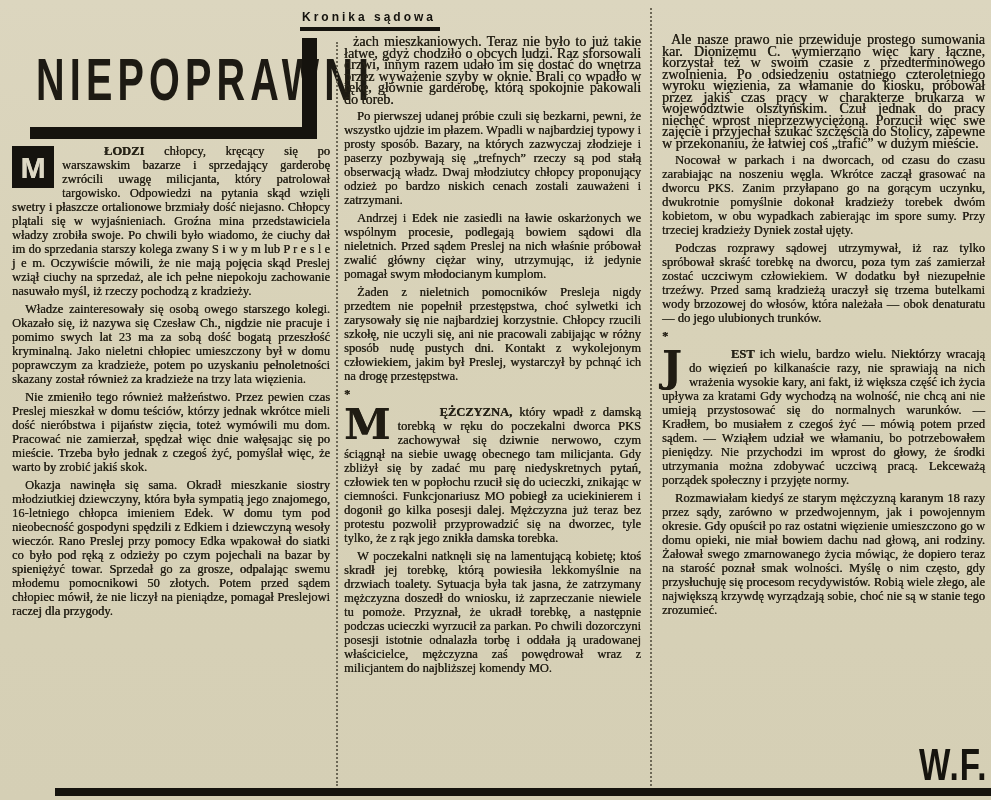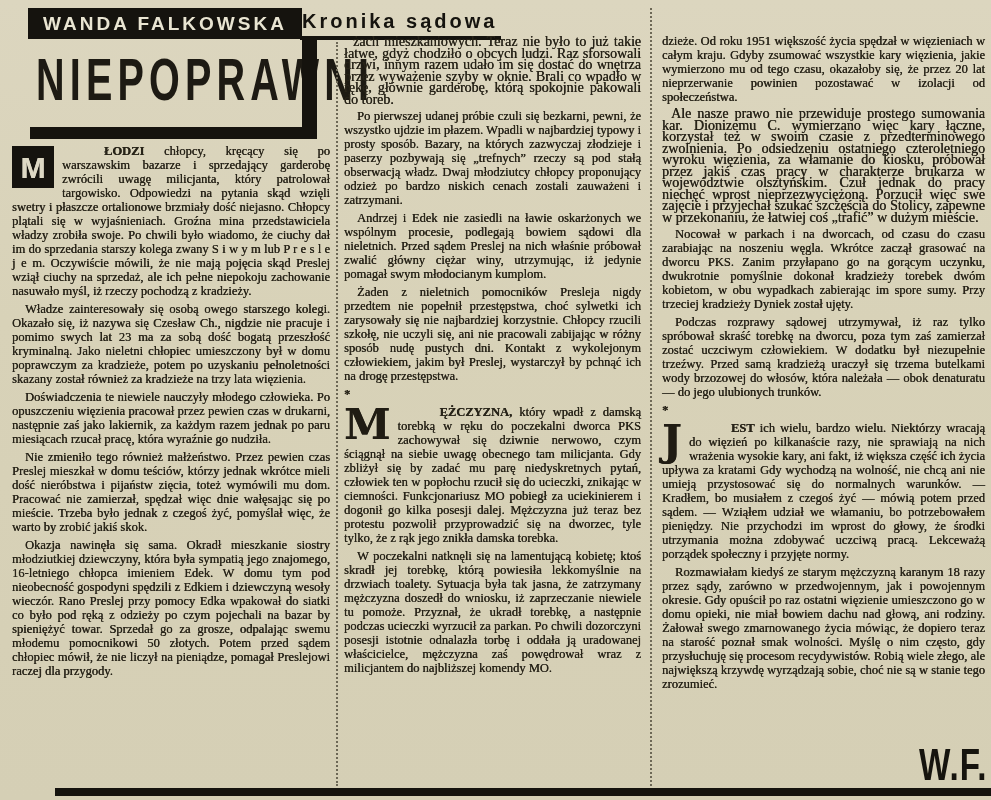--- a/index.html
+++ b/index.html
@@ -21,21 +21,21 @@
     position:absolute; left:36px; top:44px; width:300px;
     font-family:"Liberation Sans","DejaVu Sans",sans-serif; font-weight:bold;
     font-size:46px; letter-spacing:6px; color:#1d1a13; white-space:nowrap;
     transform:scale(0.86,1.3); transform-origin:0 0;
   }
   .frame-v { position:absolute; left:302px; top:38px; width:15px; height:101px; background:#15130e; }
   .frame-h { position:absolute; left:30px; top:127px; width:287px; height:12px; background:#15130e; }
   .rubric {
     position:absolute; left:300px; top:10px;
     font-family:"Liberation Sans","DejaVu Sans",sans-serif; font-weight:bold;
-    font-size:20px; letter-spacing:3px; color:#15130e;
+    font-size:12px; letter-spacing:3px; color:#15130e;
     border-bottom:4px solid #15130e; padding:0 4px 3px 2px;
   }
   
   .divider { position:absolute; border-left:2px dotted #6d6856; width:0; }
   .divider-1 { left:336px; top:42px; height:744px; }
   .divider-2 { left:650px; top:8px; height:778px; }
   .bottom-bar { position:absolute; left:55px; top:788px; width:936px; height:8px; background:#15130e; }
   
   .col { position:absolute; }
   .col-1 { left:12px;  top:144px; width:318px; }
@@ -64,58 +64,53 @@
     font-family:"Liberation Sans","DejaVu Sans",sans-serif; font-weight:bold;
     font-size:35px; letter-spacing:1px; color:#16140e;
     transform:scale(0.95,1.25); transform-origin:0 0;
   }
 </style>
 </head>
 <body>
 
 <div class="page">
 
-  <div class="author-box">
-    <span>WANDA FALKOWSKA</span>
-  </div>
   <div class="headline">NIEPOPRAWNI</div>
   <div class="frame-v"></div>
   <div class="frame-h"></div>
   <div class="rubric">Kronika sądowa</div>
 
   <div class="divider divider-1"></div>
   <div class="divider divider-2"></div>
   <div class="bottom-bar"></div>
 
   <div class="col col-1">
     <p class="nolead">
       <span class="dropcap-box">M</span>
       <span class="lead-word">ŁODZI</span><span> chłopcy, kręcący się po warszawskim bazarze i sprzedający garderobę zwrócili uwagę milicjanta, który patrolował targowisko. Odpowiedzi na pytania skąd wzięli swetry i płaszcze ortalionowe brzmiały dość niejasno. Chłopcy plątali się w wyjaśnieniach. Groźna mina przedstawiciela władzy zrobiła swoje. Po chwili było wiadomo, że ciuchy dał im do sprzedania starszy kolega zwany S i w y m lub P r e s l e j e m. Oczywiście mówili, że nie mają pojęcia skąd Preslej wziął ciuchy na sprzedaż, ale ich pełne niepokoju zachowanie nasuwało myśl, iż rzeczy pochodzą z kradzieży.</span>
     </p>
     <p>Władze zainteresowały się osobą owego starszego kolegi. Okazało się, iż nazywa się Czesław Ch., nigdzie nie pracuje i pomimo swych lat 23 ma za sobą dość bogatą przeszłość kryminalną. Jako nieletni chłopiec umieszczony był w domu poprawczym za kradzieże, potem po uzyskaniu pełnoletności skazany został również za kradzieże na trzy lata więzienia.</p>
-    <p>Doświadczenia te niewiele nauczyły młodego człowieka. Po opuszczeniu więzienia pracował przez pewien czas w drukarni, następnie zaś jako lakiernik, za każdym razem jednak po paru miesiącach rzucał pracę, która wyraźnie go nudziła.</p>
     <p>Nie zmieniło tego również małżeństwo. Przez pewien czas Preslej mieszkał w domu teściów, którzy jednak wkrótce mieli dość nieróbstwa i pijaństw zięcia, toteż wymówili mu dom. Pracować nie zamierzał, spędzał więc dnie wałęsając się po mieście. Trzeba było jednak z czegoś żyć, pomyślał więc, że warto by zrobić jakiś skok.</p>
     <p>Okazja nawinęła się sama. Okradł mieszkanie siostry młodziutkiej dziewczyny, która była sympatią jego znajomego, 16-letniego chłopca imieniem Edek. W domu tym pod nieobecność gospodyni spędzili z Edkiem i dziewczyną wesoły wieczór. Rano Preslej przy pomocy Edka wpakował do siatki co było pod ręką z odzieży po czym pojechali na bazar by spieniężyć towar. Sprzedał go za grosze, odpalając swemu młodemu pomocnikowi 50 złotych. Potem przed sądem chłopiec mówił, że nie liczył na pieniądze, pomagał Preslejowi raczej dla przygody.</p>
   </div>
 
   <div class="col col-2">
     <p class="small nolead">żach mieszkaniowych. Teraz nie było to już takie łatwe, gdyż chodziło o obcych ludzi. Raz sforsowali drzwi, innym razem udało im się dostać do wnętrza przez wyważenie szyby w oknie. Brali co wpadło w rękę, głównie garderobę, którą spokojnie pakowali do toreb.</p>
     <p>Po pierwszej udanej próbie czuli się bezkarni, pewni, że wszystko ujdzie im płazem. Wpadli w najbardziej typowy i prosty sposób. Bazary, na których zazwyczaj złodzieje i paserzy pozbywają się „trefnych” rzeczy są pod stałą obserwacją władz. Dwaj młodziutcy chłopcy proponujący odzież po bardzo niskich cenach zostali zauważeni i zatrzymani.</p>
     <p>Andrzej i Edek nie zasiedli na ławie oskarżonych we wspólnym procesie, podlegają bowiem sądowi dla nieletnich. Przed sądem Preslej na nich właśnie próbował zwalić główny ciężar winy, utrzymując, iż jedynie pomagał swym młodocianym kumplom.</p>
     <p>Żaden z nieletnich pomocników Presleja nigdy przedtem nie popełnił przestępstwa, choć sylwetki ich zarysowały się nie najbardziej korzystnie. Chłopcy rzucili szkołę, nie uczyli się, ani nie pracowali zabijając w różny sposób nudę pustych dni. Kontakt z wykolejonym człowiekiem, jakim był Preslej, wystarczył by pchnąć ich na drogę przestępstwa.</p>
     <p class="sep">*</p>
     <p class="nolead">
       <span class="dropcap-letter">M</span>
       <span class="lead-word">ĘŻCZYZNA,</span><span> który wpadł z damską torebką w ręku do poczekalni dworca PKS zachowywał się dziwnie nerwowo, czym ściągnął na siebie uwagę obecnego tam milicjanta. Gdy zbliżył się by zadać mu parę niedyskretnych pytań, człowiek ten w popłochu rzucił się do ucieczki, znikając w ciemności. Funkcjonariusz MO pobiegł za uciekinierem i dogonił go kilka posesji dalej. Mężczyzna już teraz bez protestu pozwolił przyprowadzić się na dworzec, tyle tylko, że z rąk jego znikła damska torebka.</span>
     </p>
     <p>W poczekalni natknęli się na lamentującą kobietę; ktoś skradł jej torebkę, którą powiesiła lekkomyślnie na drzwiach toalety. Sytuacja była tak jasna, że zatrzymany mężczyzna doszedł do wniosku, iż zaprzeczanie niewiele tu pomoże. Przyznał, że ukradł torebkę, a następnie podczas ucieczki wyrzucił za parkan. Po chwili dozorczyni posesji istotnie odnalazła torbę i oddała ją uradowanej właścicielce, mężczyzna zaś powędrował wraz z milicjantem do najbliższej komendy MO.</p>
   </div>
 
   <div class="col col-3">
-    <p class="nolead">dzieże. Od roku 1951 większość życia spędzał w więzieniach w całym kraju. Gdyby zsumować wszystkie kary więzienia, jakie wymierzono mu od tego czasu, okazałoby się, że przez 20 lat nieprzerwanie powinien pozostawać w izolacji od społeczeństwa.</p>
     <p class="small">Ale nasze prawo nie przewiduje prostego sumowania kar. Dionizemu C. wymierzano więc kary łączne, korzystał też w swoim czasie z przedterminowego zwolnienia. Po odsiedzeniu ostatniego czteroletniego wyroku więzienia, za włamanie do kiosku, próbował przez jakiś czas pracy w charakterze brukarza w województwie olsztyńskim. Czuł jednak do pracy niechęć wprost nieprzezwyciężoną. Porzucił więc swe zajęcie i przyjechał szukać szczęścia do Stolicy, zapewne w przekonaniu, że łatwiej coś „trafić” w dużym mieście.</p>
     <p>Nocował w parkach i na dworcach, od czasu do czasu zarabiając na noszeniu węgla. Wkrótce zaczął grasować na dworcu PKS. Zanim przyłapano go na gorącym uczynku, dwukrotnie pomyślnie dokonał kradzieży torebek dwóm kobietom, w obu wypadkach zabierając im spore sumy. Przy trzeciej kradzieży Dyniek został ujęty.</p>
     <p>Podczas rozprawy sądowej utrzymywał, iż raz tylko spróbował skraść torebkę na dworcu, poza tym zaś zamierzał zostać uczciwym człowiekiem. W dodatku był niezupełnie trzeźwy. Przed samą kradzieżą uraczył się trzema butelkami wody brzozowej do włosów, która należała — obok denaturatu — do jego ulubionych trunków.</p>
     <p class="sep">*</p>
     <p class="nolead">
       <span class="dropcap-letter">J</span>
       <span class="lead-word">EST</span><span> ich wielu, bardzo wielu. Niektórzy wracają do więzień po kilkanaście razy, nie sprawiają na nich wrażenia wysokie kary, ani fakt, iż większa część ich życia upływa za kratami Gdy wychodzą na wolność, nie chcą ani nie umieją przystosować się do normalnych warunków. — Kradłem, bo musiałem z czegoś żyć — mówią potem przed sądem. — Wziąłem udział we włamaniu, bo potrzebowałem pieniędzy. Nie przychodzi im wprost do głowy, że środki utrzymania można zdobywać uczciwą pracą. Lekceważą porządek społeczny i przyjęte normy.</span>
     </p>
     <p>Rozmawiałam kiedyś ze starym mężczyzną karanym 18 razy przez sądy, zarówno w przedwojennym, jak i powojennym okresie. Gdy opuścił po raz ostatni więzienie umieszczono go w domu opieki, nie miał bowiem dachu nad głową, ani rodziny. Żałował swego zmarnowanego życia mówiąc, że dopiero teraz na starość poznał smak wolności. Myślę o nim często, gdy przysłuchuję się procesom recydywistów. Robią wiele złego, ale największą krzywdę wyrządzają sobie, choć nie są w stanie tego zrozumieć.</p>
   </div>

